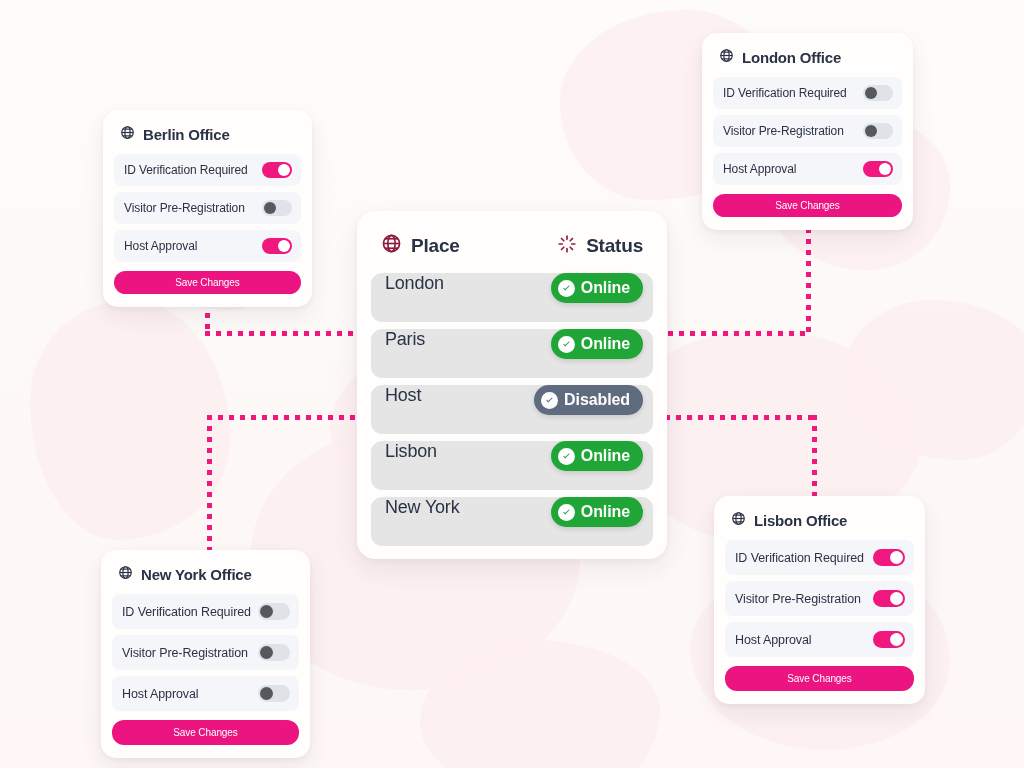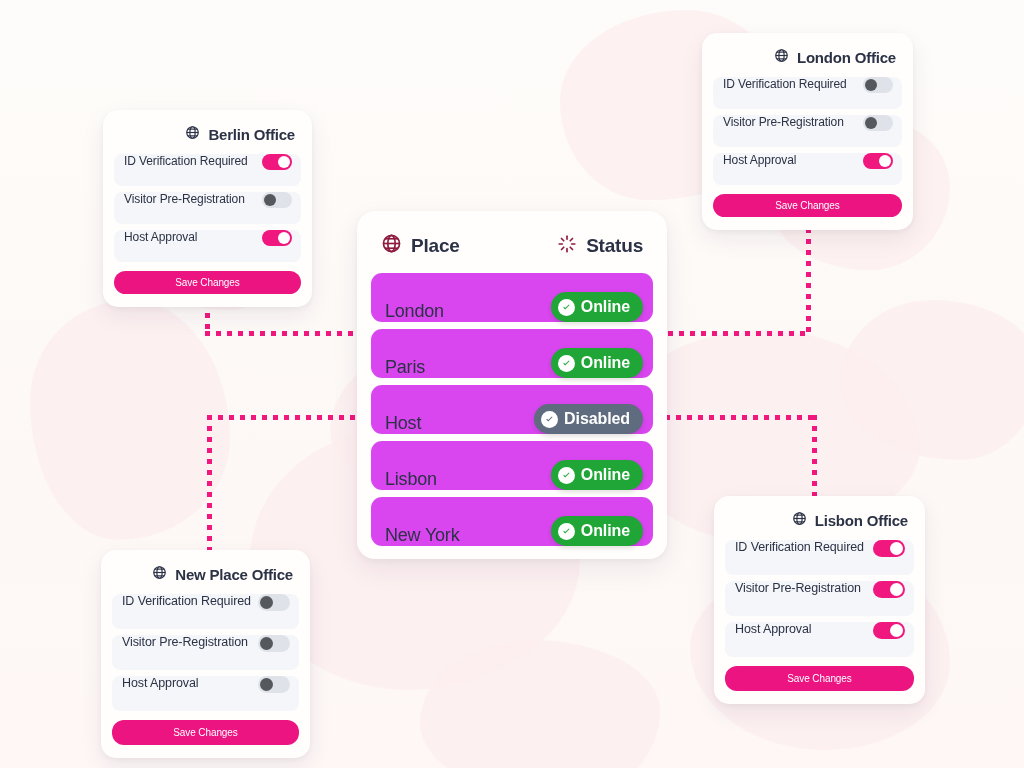--- a/index.html
+++ b/index.html
@@ -86,24 +86,24 @@
     align-items: center;
     gap: 9px;
     font-size: 19px;
     font-weight: 700;
     color: #2B3245;
     letter-spacing: -.2px;
   }
   .rows { display: flex; flex-direction: column; gap: 7px; }
   .row {
     display: flex;
-    align-items: flex-end;
+    align-items: flex-start;
     justify-content: space-between;
     height: 49px;
-    background: #d946ef;
+    background: #e5e5e5;
     border-radius: 11px;
     padding: 0 10px 0 14px;
   }
   .row-name {
     font-size: 18px;
     font-weight: 400;
     color: #2B3245;
     letter-spacing: -.2px;
   }
   .badge {
@@ -143,26 +143,25 @@
   }
   .office-title {
     display: flex;
     align-items: center;
     gap: 8px;
     font-size: 15px;
     font-weight: 600;
     color: #2B3245;
     padding: 3px 6px 11px 6px;
     letter-spacing: -.2px;
-    justify-content: flex-end;
   }
   .opt-rows { display: flex; flex-direction: column; gap: 6px; }
   .opt-row {
     display: flex;
-    align-items: flex-start;
+    align-items: center;
     justify-content: space-between;
     height: 32px;
     background: #F4F6F9;
     border-radius: 8px;
     padding: 0 9px 0 10px;
   }
   .opt-label {
     font-size: 12px;
     color: #2B3245;
     letter-spacing: -.1px;
@@ -395,21 +394,21 @@
         </div>
       </div><button class="save-btn">Save Changes</button></div>
   <div class="office-card" id="card-newyork"><div class="office-title">
         <span><svg width="15" height="15" viewBox="0 0 24 24" fill="none" stroke="#2B3245" stroke-width="1.9">
             <circle cx="12" cy="12" r="9.2"></circle>
             <ellipse cx="12" cy="12" rx="4.2" ry="9.2"></ellipse>
             <line x1="2.8" y1="12" x2="21.2" y2="12"></line>
             <line x1="4.3" y1="6.6" x2="19.7" y2="6.6"></line>
             <line x1="4.3" y1="17.4" x2="19.7" y2="17.4"></line>
           </svg></span>
-        <span>New Place Office</span>
+        <span>New York Office</span>
       </div><div class="opt-rows">
         <div class="opt-row">
           <span class="opt-label">ID Verification Required</span>
           <span class="toggle off">
             <span class="knob"></span>
           </span>
         </div>
         <div class="opt-row">
           <span class="opt-label">Visitor Pre-Registration</span>
           <span class="toggle off">

